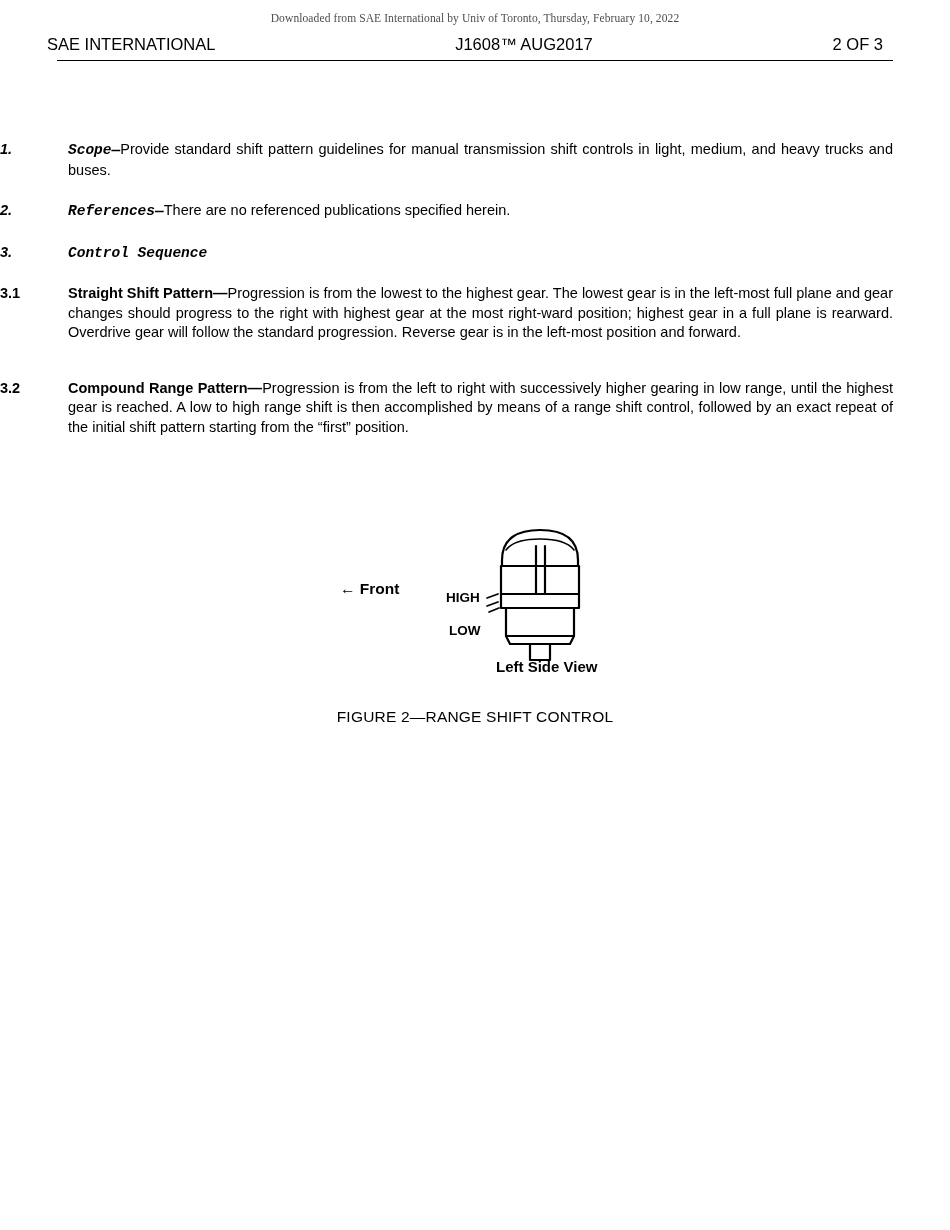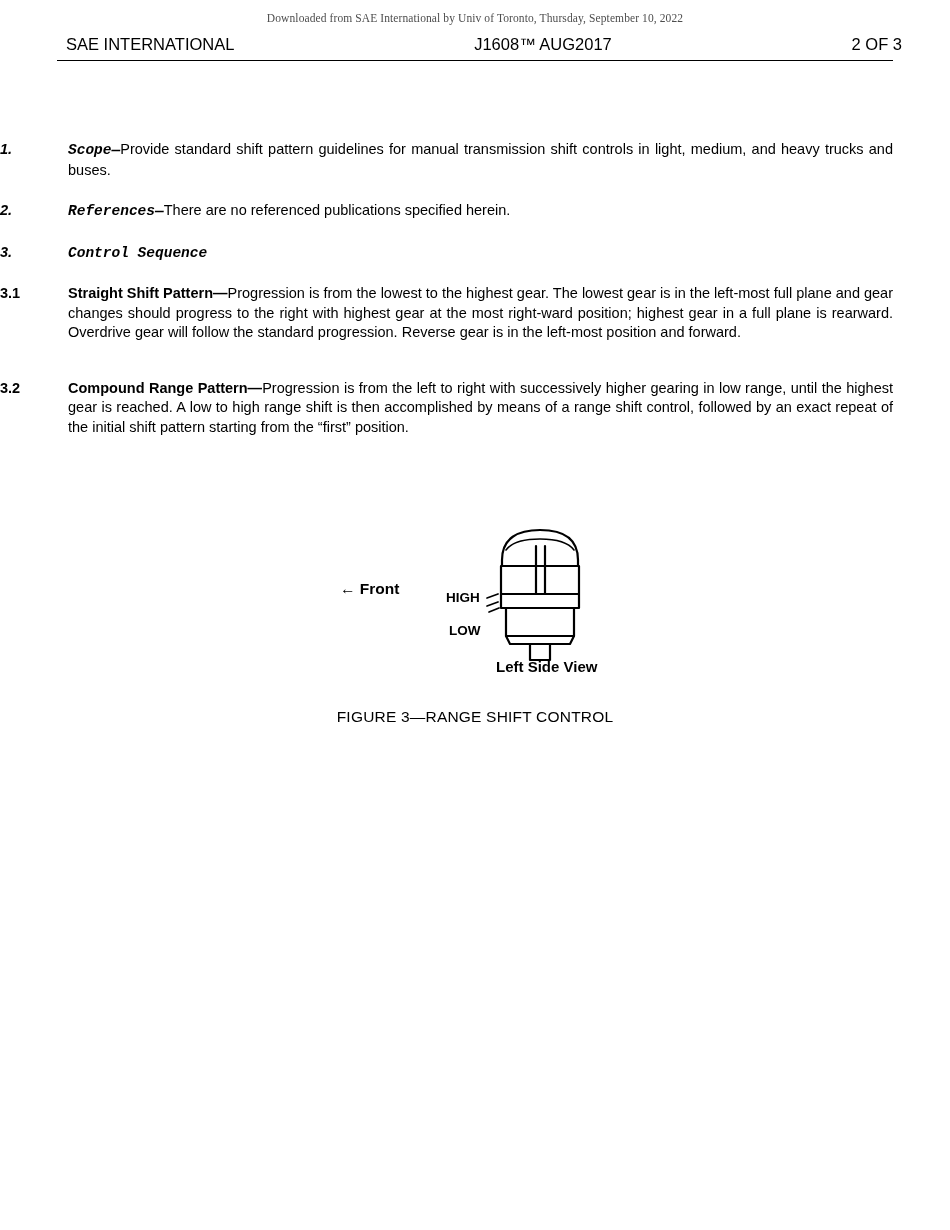--- a/index.html
+++ b/index.html
@@ -32,21 +32,21 @@
     font-family: "Liberation Serif", serif;
     font-size: 11.5px;
     color: #4d4d4d;
     letter-spacing: 0.1px;
   }
 
   
   .header {
     position: absolute;
     top: 34px;
-    left: 66px;
+    left: 47px;
     width: 836px;
     height: 26px;
     display: flex;
     align-items: flex-start;
     justify-content: flex-end;
   }
   .header-left,
   .header-center,
   .header-right {
     font-size: 16.5px;
@@ -152,21 +152,21 @@
     font-size: 15.5px;
     letter-spacing: 0.2px;
   }
   svg { display: block; }
 </style>
 </head>
 <body>
 
 <div class="page">
 
-  <div class="download-stamp">Downloaded from SAE International by Univ of Toronto, Thursday, September 10, 2022</div>
+  <div class="download-stamp">Downloaded from SAE International by Univ of Toronto, Thursday, February 10, 2022</div>
 
   <div class="header">
     <div class="header-left">SAE INTERNATIONAL</div>
     <div class="header-center">J1608™ AUG2017</div>
     <div class="header-right">2 OF 3</div>
   </div>
   <div class="header-rule"></div>
 
   <div class="content">
 
@@ -223,16 +223,16 @@
         </g>
         <g fill="#000" stroke="none" font-family="'Liberation Sans', sans-serif">
 
           <text x="340" y="84" font-size="15.5" font-weight="bold">← Front</text>
           <text x="446" y="92" font-size="13.5" font-weight="bold">HIGH</text>
           <text x="449" y="125" font-size="13.5" font-weight="bold">LOW</text>
           <text x="496" y="162" font-size="15" font-weight="bold">Left Side View</text>
         </g>
       </svg>
     </div>
-    <div class="figure-caption">FIGURE 3—RANGE SHIFT CONTROL</div>
+    <div class="figure-caption">FIGURE 2—RANGE SHIFT CONTROL</div>
   </div>
 
 </div>
 
 </body></html>

